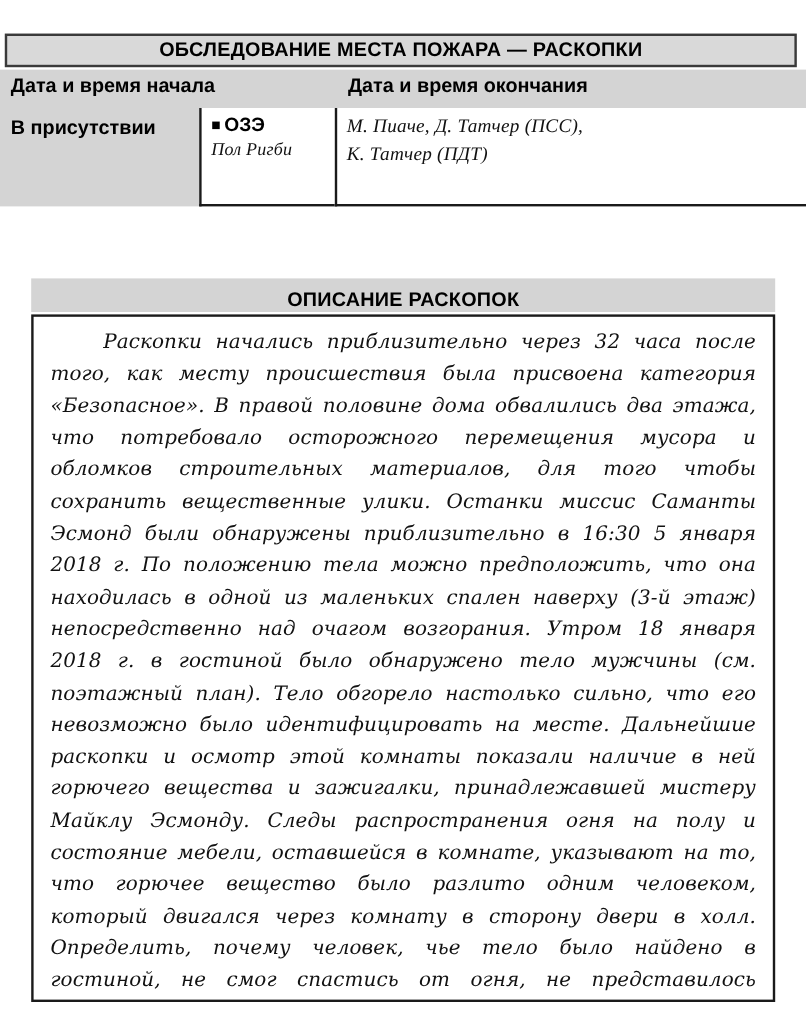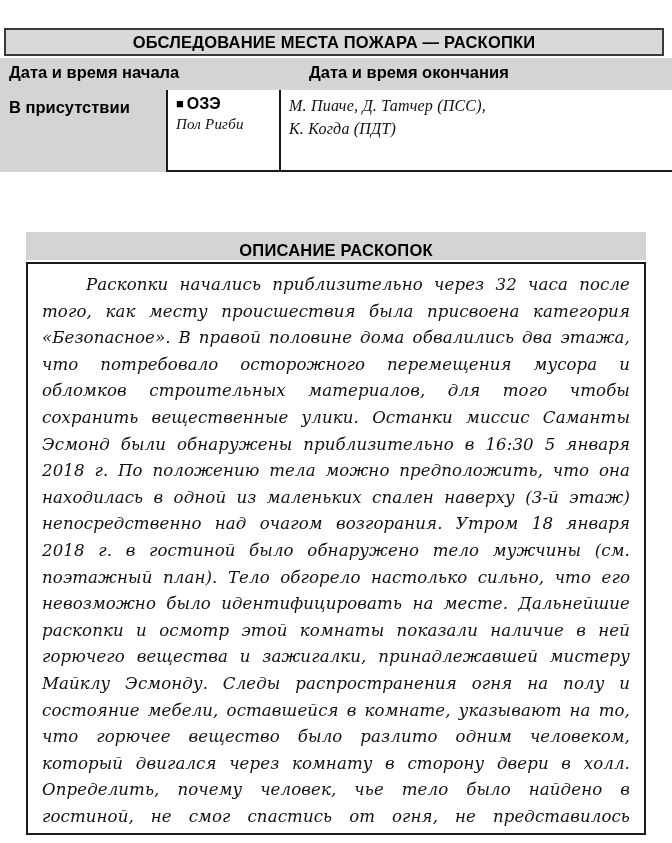--- a/index.html
+++ b/index.html
@@ -64,21 +64,20 @@
     white-space: nowrap;
   }
   .th-end {
     position: absolute;
     left: 290px;
     top: 5px;
     font-size: 16.5px;
     font-weight: bold;
     color: #000;
     white-space: nowrap;
-    margin-left: 19px;
   }
 
   .label-col {
     position: absolute;
     left: 0;
     top: 32px;
     width: 166px;
     height: 82px;
     background: #d4d4d4;
     box-sizing: border-box;
@@ -214,21 +213,21 @@
 
   <div class="cell-oze">
     <div class="bullet-head">
       <span class="sq">■</span><span>ОЗЭ</span>
     </div>
     <div class="hand">Пол Ригби</div>
   </div>
 
   <div class="cell-scene">
     <div class="hand">М. Пиаче, Д. Татчер (ПСС),</div>
-    <div class="hand">К. Когда (ПДТ)</div>
+    <div class="hand">К. Татчер (ПДТ)</div>
   </div>
 </div>
 
 <div class="desc-banner">
   <span class="desc-title">ОПИСАНИЕ РАСКОПОК</span>
 </div>
 
 <div class="desc-box">
   <div class="desc-body">Раскопки начались приблизительно через 32 часа после того, как месту происшествия была присвоена категория «Безопасное». В правой половине дома обвалились два этажа, что потребовало осторожного перемещения мусора и обломков строительных материалов, для того чтобы сохранить вещественные улики. Останки миссис Саманты Эсмонд были обнаружены приблизительно в 16:30 5 января 2018 г. По положению тела можно предположить, что она находилась в одной из маленьких спален наверху (3-й этаж) непосредственно над очагом возгорания. Утром 18 января 2018 г. в гостиной было обнаружено тело мужчины (см. поэтажный план). Тело обгорело настолько сильно, что его невозможно было идентифицировать на месте. Дальнейшие раскопки и осмотр этой комнаты показали наличие в ней горючего вещества и зажигалки, принадлежавшей мистеру Майклу Эсмонду. Следы распространения огня на полу и состояние мебели, оставшейся в комнате, указывают на то, что горючее вещество было разлито одним человеком, который двигался через комнату в сторону двери в холл. Определить, почему человек, чье тело было найдено в гостиной, не смог спастись от огня, не представилось возможным. Когда была обнаружена дверь главного входа, на ней не было видно никаких следов взлома. Признаков взлома не обнаружено и в других помещениях дома.</div>
 </div>

